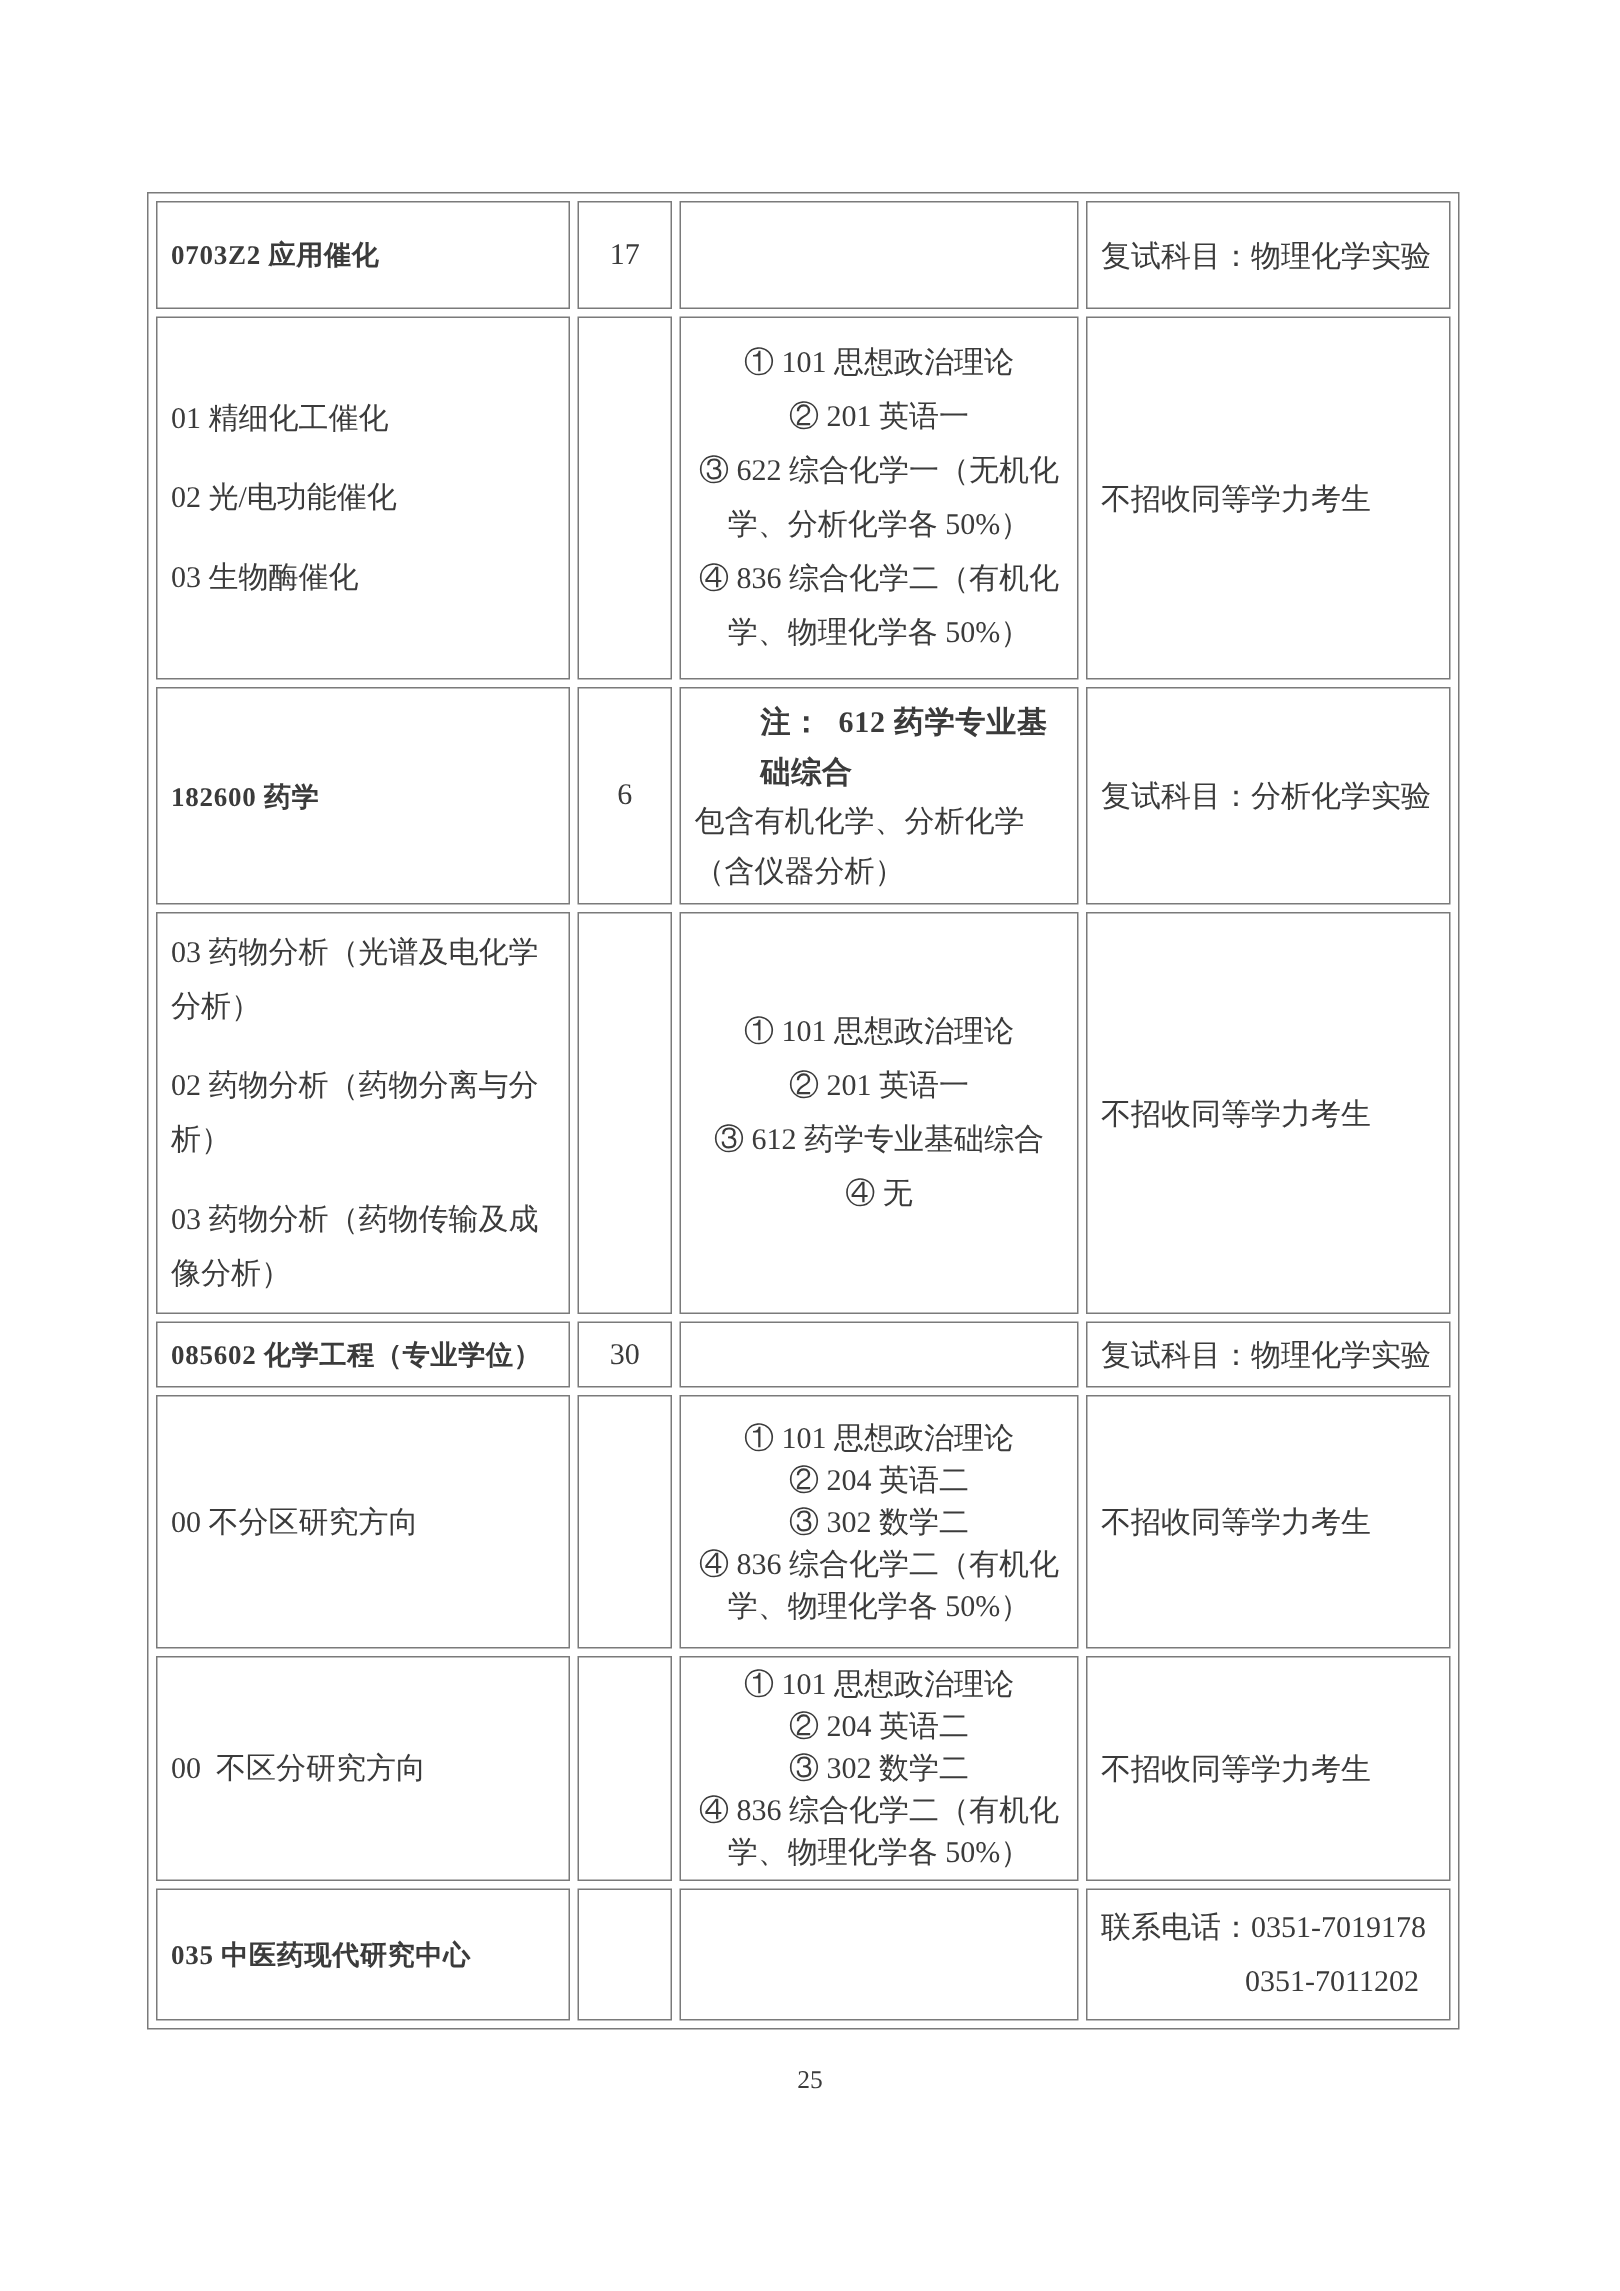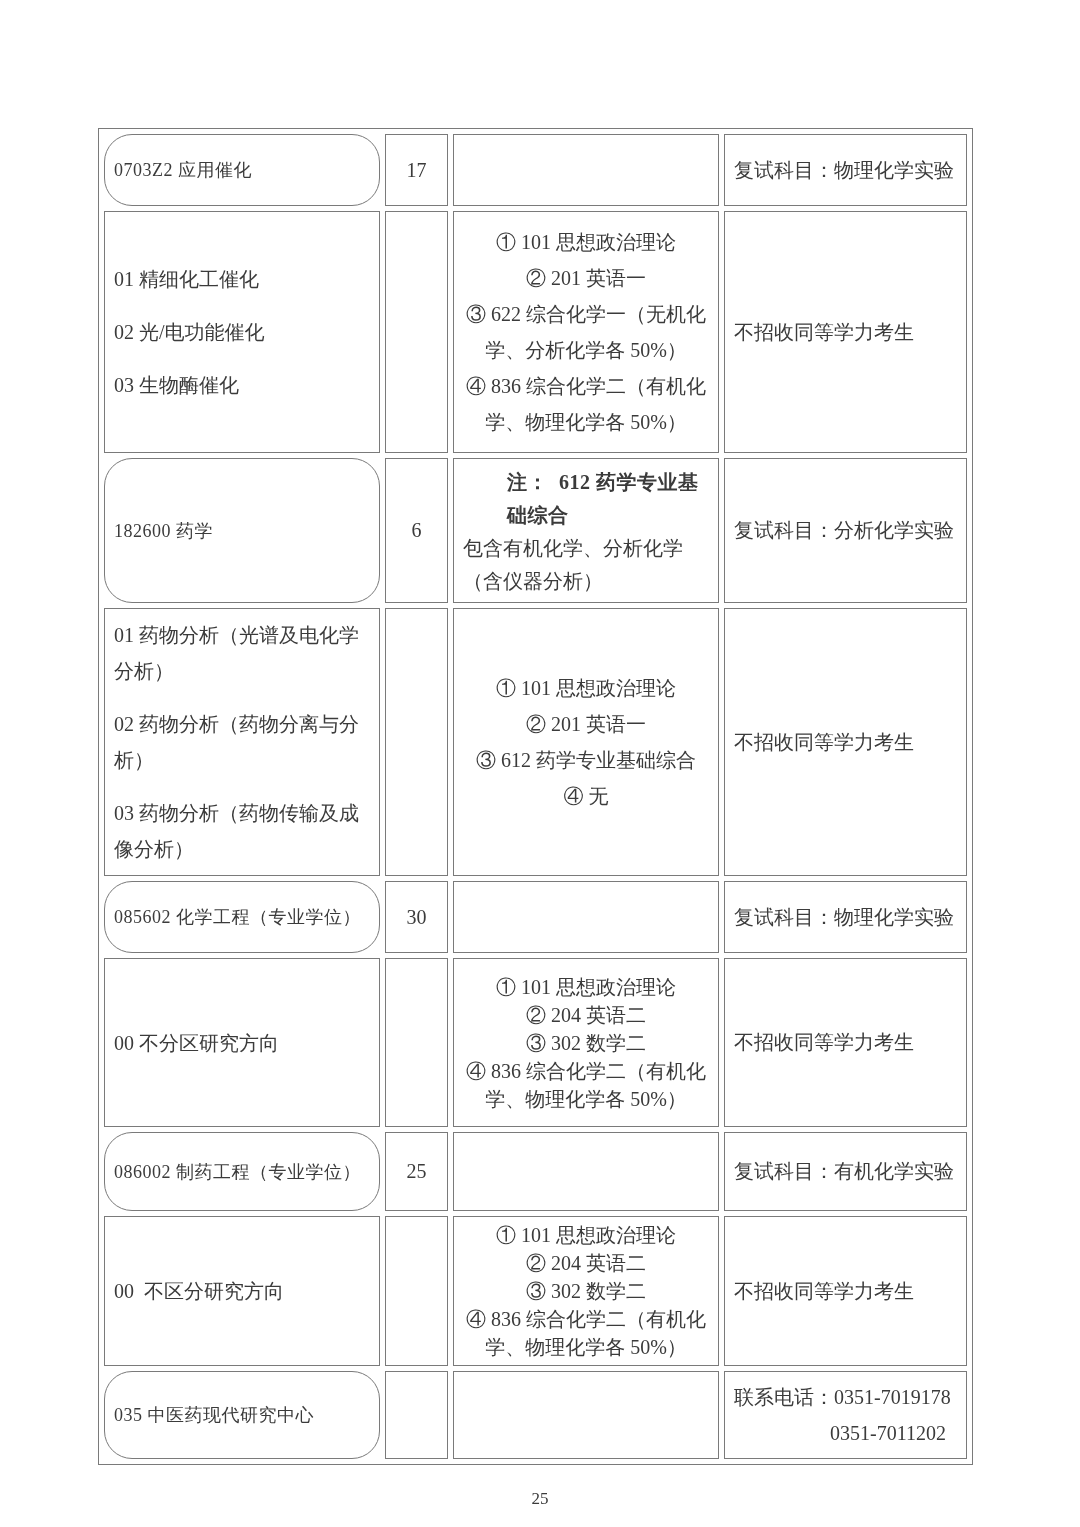--- a/index.html
+++ b/index.html
@@ -29,31 +29,30 @@
     border: 1px solid #7a7a7a;
     vertical-align: middle;
     padding: 4px 9px;
     font-size: 20px;
     background: #ffffff;
   }
   tr.r1 { height: 72px; }
   tr.r2 { height: 242px; }
   tr.r3 { height: 86px; }
   tr.r4 { height: 268px; }
-  tr.r5 { height: 72px; }
+  tr.r5 { height: 44px; }
   tr.r6 { height: 169px; }
   tr.r7 { height: 79px; }
   tr.r8 { height: 139px; }
   tr.r9 { height: 88px; }
   td.title {
-    font-weight: normal;
+    font-weight: bold;
     font-size: 18px;
     white-space: nowrap;
     letter-spacing: 0.5px;
-    border-radius: 28px;
   }
   td.quota { text-align: center; }
   td.dir p {
     margin: 0 0 17px 0;
     line-height: 36px;
     white-space: pre-wrap;
   }
   td.dir p:last-child { margin-bottom: 0; }
   td.subjects div { line-height: 36px; text-align: center; }
   td.subjects.tight div { line-height: 28px; }
@@ -119,21 +118,21 @@
       <td class="quota">6</td>
       <td class="note">
         <span class="note-bold">注：  612 药学专业基础综合</span>
         <span>包含有机化学、分析化学（含仪器分析）</span>
       </td>
       <td class="remark">复试科目：分析化学实验</td>
     </tr>
 
     <tr class="r4">
       <td class="dir">
-        <p>01 药物分析（光谱及电化学分析）</p>
+        <p>03 药物分析（光谱及电化学分析）</p>
         <p>02 药物分析（药物分离与分析）</p>
         <p>03 药物分析（药物传输及成像分析）</p>
       </td>
       <td></td>
       <td class="subjects">
         <div>① 101 思想政治理论</div>
         <div>② 201 英语一</div>
         <div>③ 612 药学专业基础综合</div>
         <div>④ 无</div>
       </td>
@@ -154,26 +153,20 @@
       <td></td>
       <td class="subjects tight">
         <div>① 101 思想政治理论</div>
         <div>② 204 英语二</div>
         <div>③ 302 数学二</div>
         <div>④ 836 综合化学二（有机化学、物理化学各 50%）</div>
       </td>
       <td class="remark">不招收同等学力考生</td>
     </tr>
 
-    <tr class="r7">
-      <td class="title">086002 制药工程（专业学位）</td>
-      <td class="quota">25</td>
-      <td></td>
-      <td class="remark">复试科目：有机化学实验</td>
-    </tr>
 
     <tr class="r8">
       <td class="dir">
         <p>00  不区分研究方向</p>
       </td>
       <td></td>
       <td class="subjects tight">
         <div>① 101 思想政治理论</div>
         <div>② 204 英语二</div>
         <div>③ 302 数学二</div>

